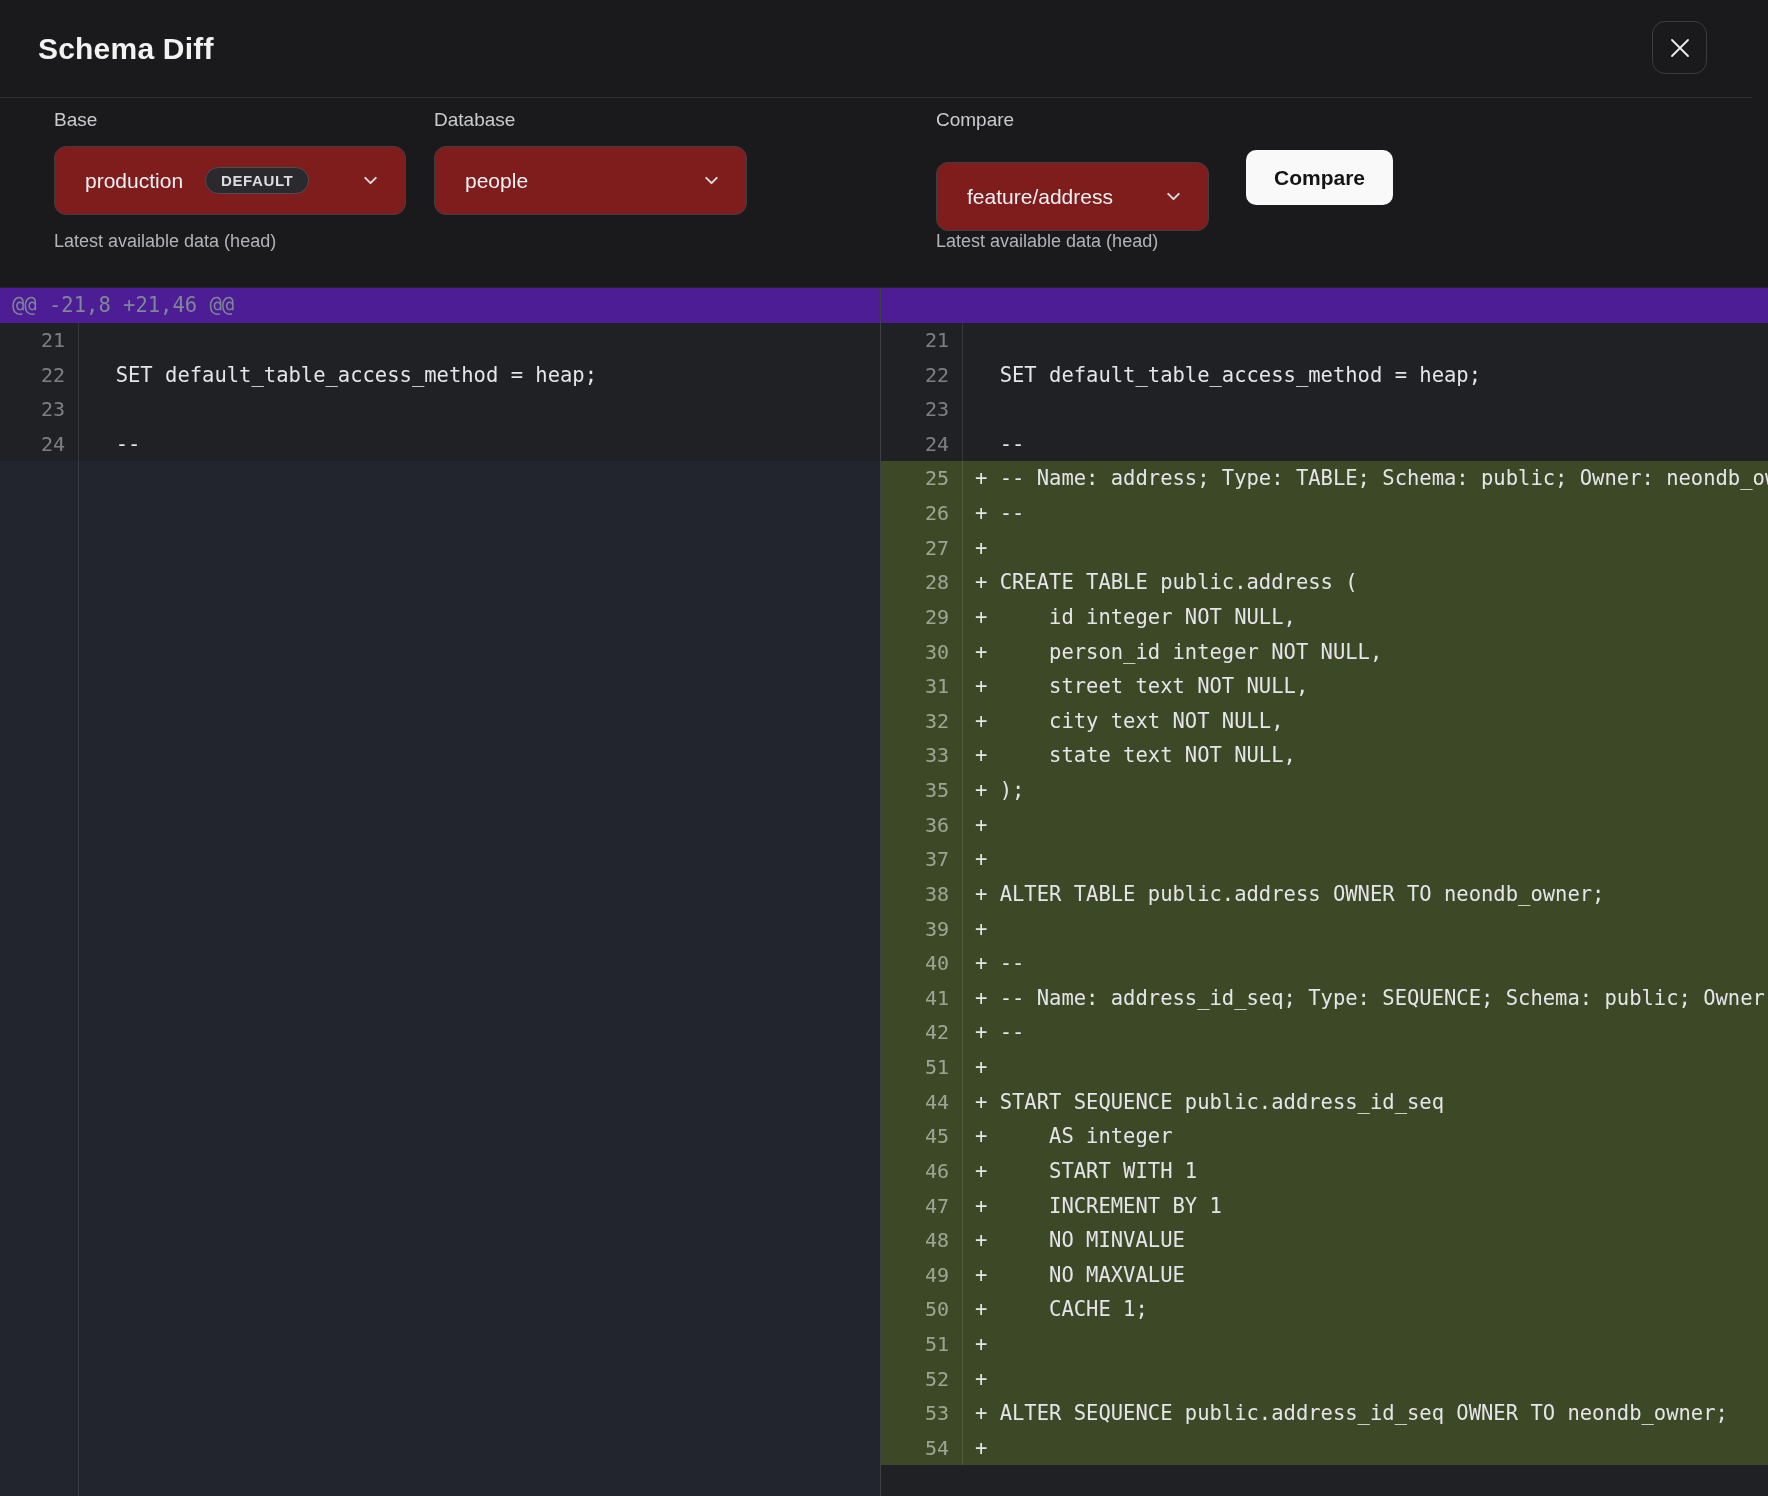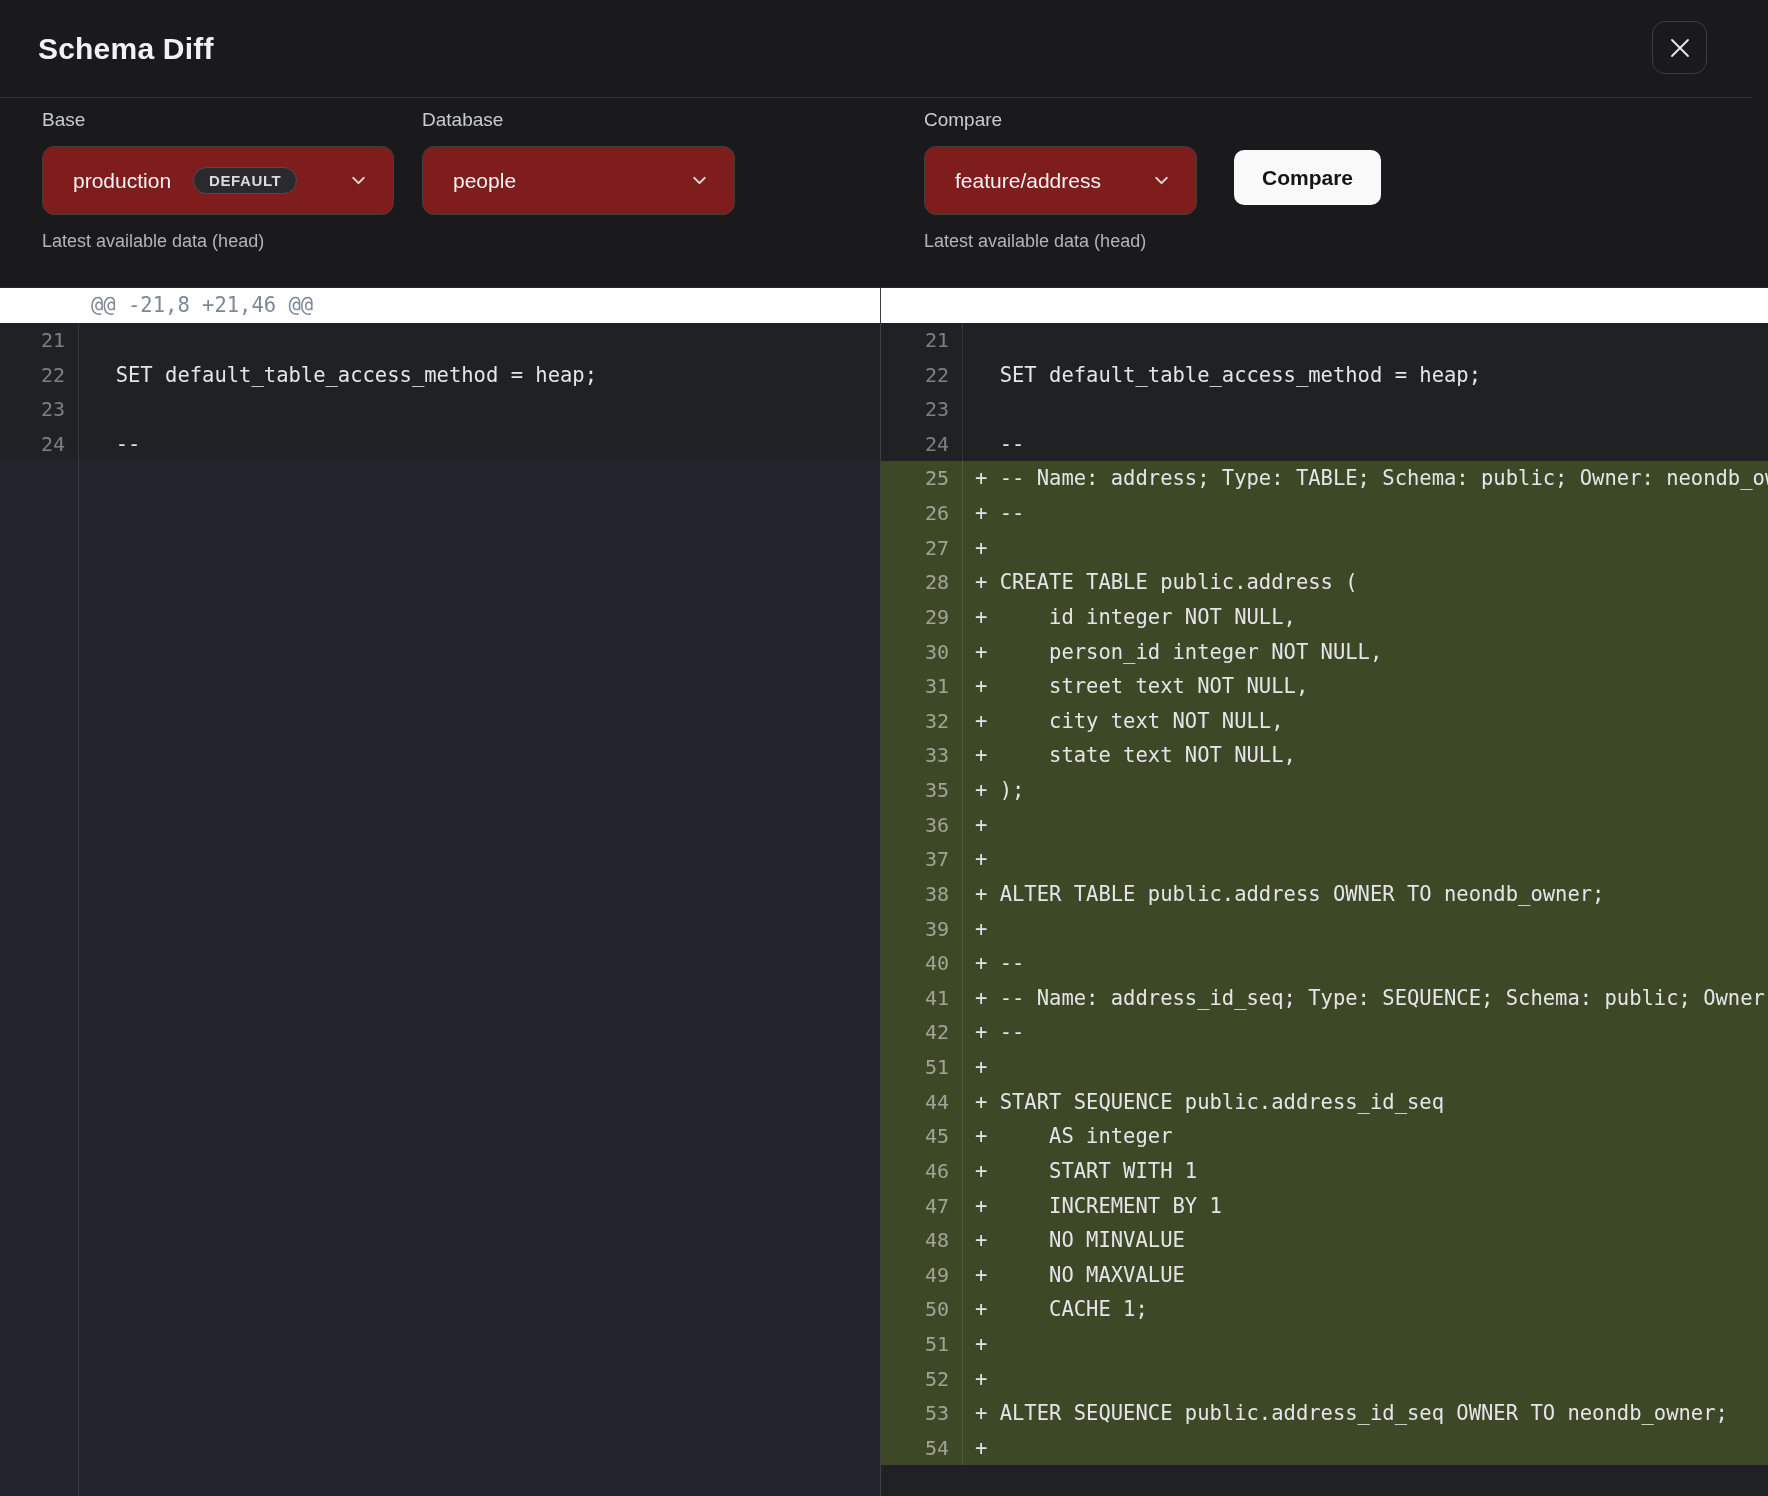--- a/index.html
+++ b/index.html
@@ -14,32 +14,32 @@
   
   .header { position:absolute; top:0; left:0; right:16px; height:98px;
             border-bottom:1px solid rgba(255,255,255,0.10); }
   .title  { position:absolute; left:38px; top:50%; transform:translateY(-50%);
             font-size:30px; font-weight:600; color:#f2f2f3; letter-spacing:.2px; }
   .close-btn { position:absolute; right:45px; top:21px; width:55px; height:53px;
             background:transparent; border:1px solid #3c3c40; border-radius:13px;
             display:flex; align-items:center; justify-content:center; cursor:pointer; }
 
   
-  .controls { position:absolute; top:98px; left:4px; right:0; height:189px; }
+  .controls { position:absolute; top:98px; left:16px; right:0; height:189px; }
   .group  { position:absolute; top:0; height:100%; }
   .g-base { left:38px; }
   .g-db   { left:418px; }
   .g-cmp  { left:920px; }
   .lbl    { position:absolute; top:11px; font-size:19px; color:#c9cbce; font-weight:500; white-space:nowrap; }
   .select { position:absolute; top:48px; height:69px; border:1px solid #3e3e43;
             border-radius:12px; background:#7f1d1d; display:flex; align-items:center;
             padding:0 24px 0 30px; cursor:pointer; }
   .g-base .select { width:352px; }
   .g-db   .select { width:313px; }
-  .g-cmp  .select { width:273px; }
+  .g-cmp  .select { width:273px;margin-top:16px; }
   .select .val { font-size:21px; color:#f1f1f3; white-space:nowrap; }
   .badge  { margin-left:22px; border:1px solid #4d4d52; border-radius:999px;
             padding:4px 15px; font-size:15px; font-weight:700; letter-spacing:.6px;
             color:#dcdcde; background:#2a2a2e; white-space:nowrap; }
   .chev   { margin-left:auto; flex:none; }
   .helper { position:absolute; top:133px; font-size:18px; color:#b2b4b8; white-space:nowrap; }
   .compare-btn { position:absolute; left:1230px; top:52px; height:55px; min-width:147px;
             padding:0 28px; background:#f9f9f9; color:#141414; font-size:21px; font-weight:600;
             border:none; border-radius:10px; cursor:pointer;
             font-family:"Liberation Sans", sans-serif; }
@@ -53,21 +53,21 @@
   .panel-right { flex:1; }
 
   .drow { display:flex; height:34.64px; flex:none; background:#202125; }
   .ln   { width:79px; flex:none; border-right:1px solid rgba(255,255,255,0.10);
           display:flex; align-items:center; justify-content:flex-end;
           padding-right:13px; color:rgba(255,255,255,0.42); font-size:20px; }
   .panel-right .ln { width:82px; }
   .code { flex:1; display:flex; align-items:center; padding-left:12px;
           white-space:pre; overflow:hidden; color:#e4e5e8; font-size:20.5px; }
 
-  .drow.hunk { background:#ffffff; }
+  .drow.hunk { background:#4c1d95;flex-direction:column; }
   .drow.hunk .code { color:#7e8798; }
   .drow.add  { background:#3d4827; }
   .drow.add .ln { color:rgba(255,255,255,0.50); }
   .drow.filler { flex:1; height:auto; background:#22242e; }
 </style>
 </head>
 <body>
 
 <div class="header">
   <div class="title">Schema Diff</div>

